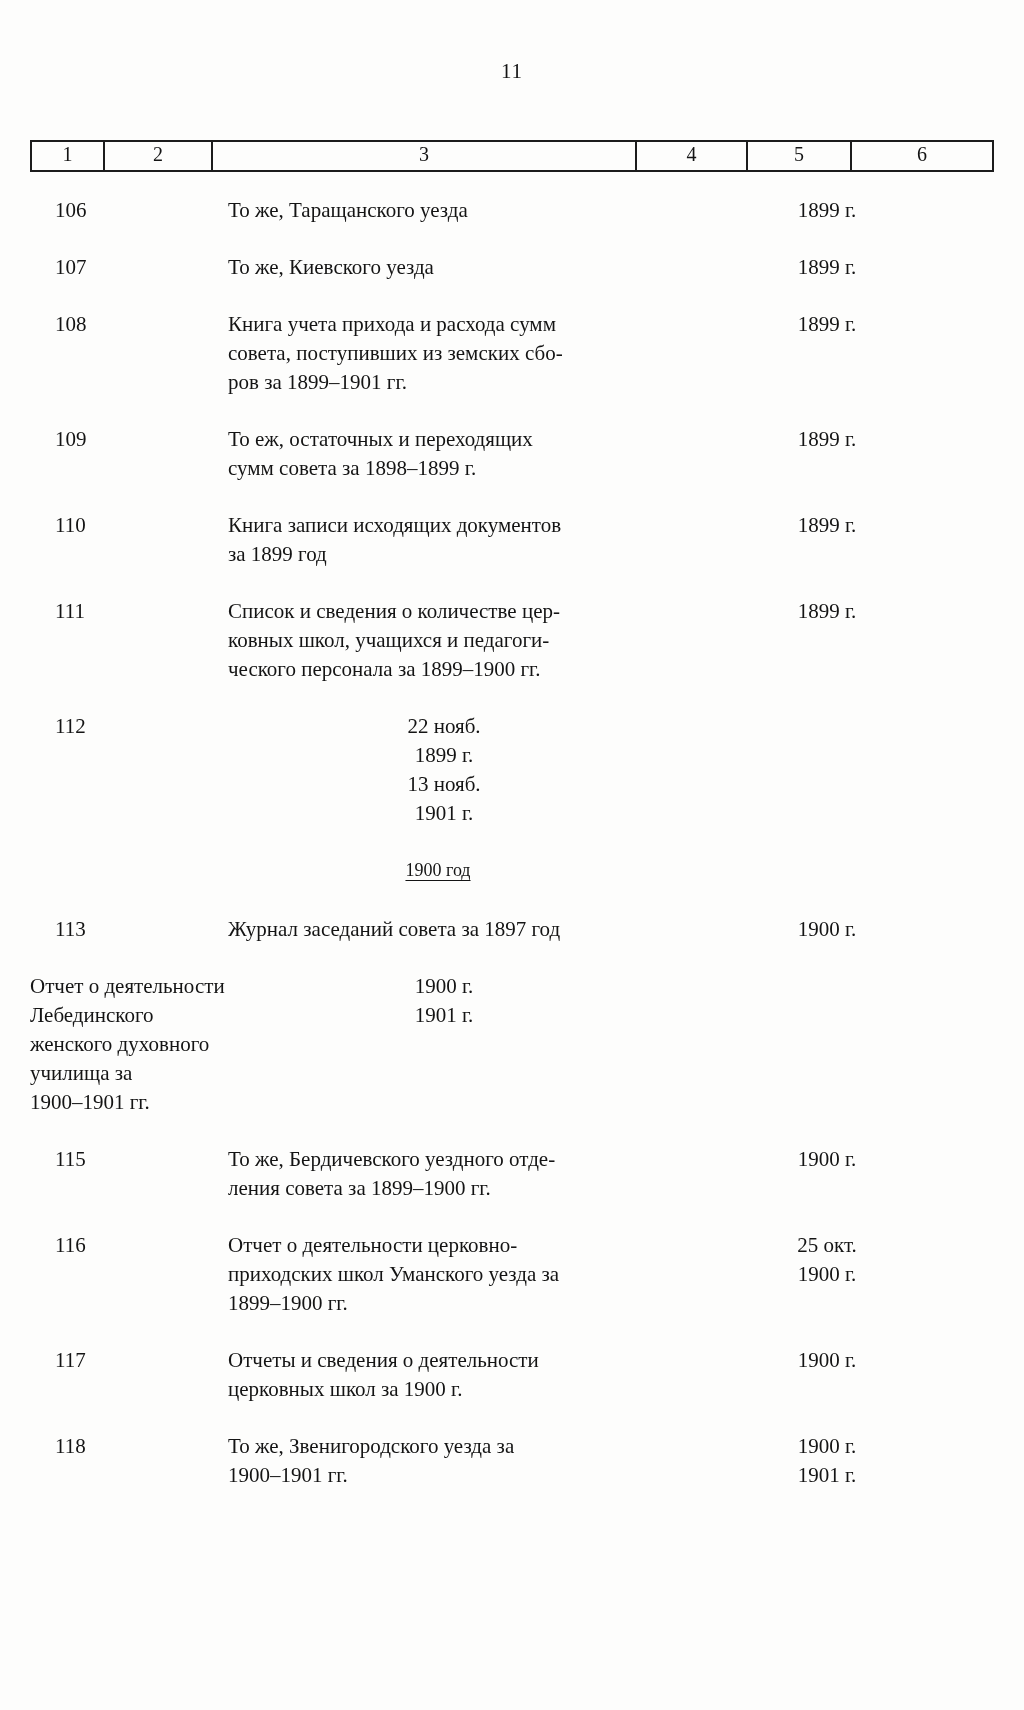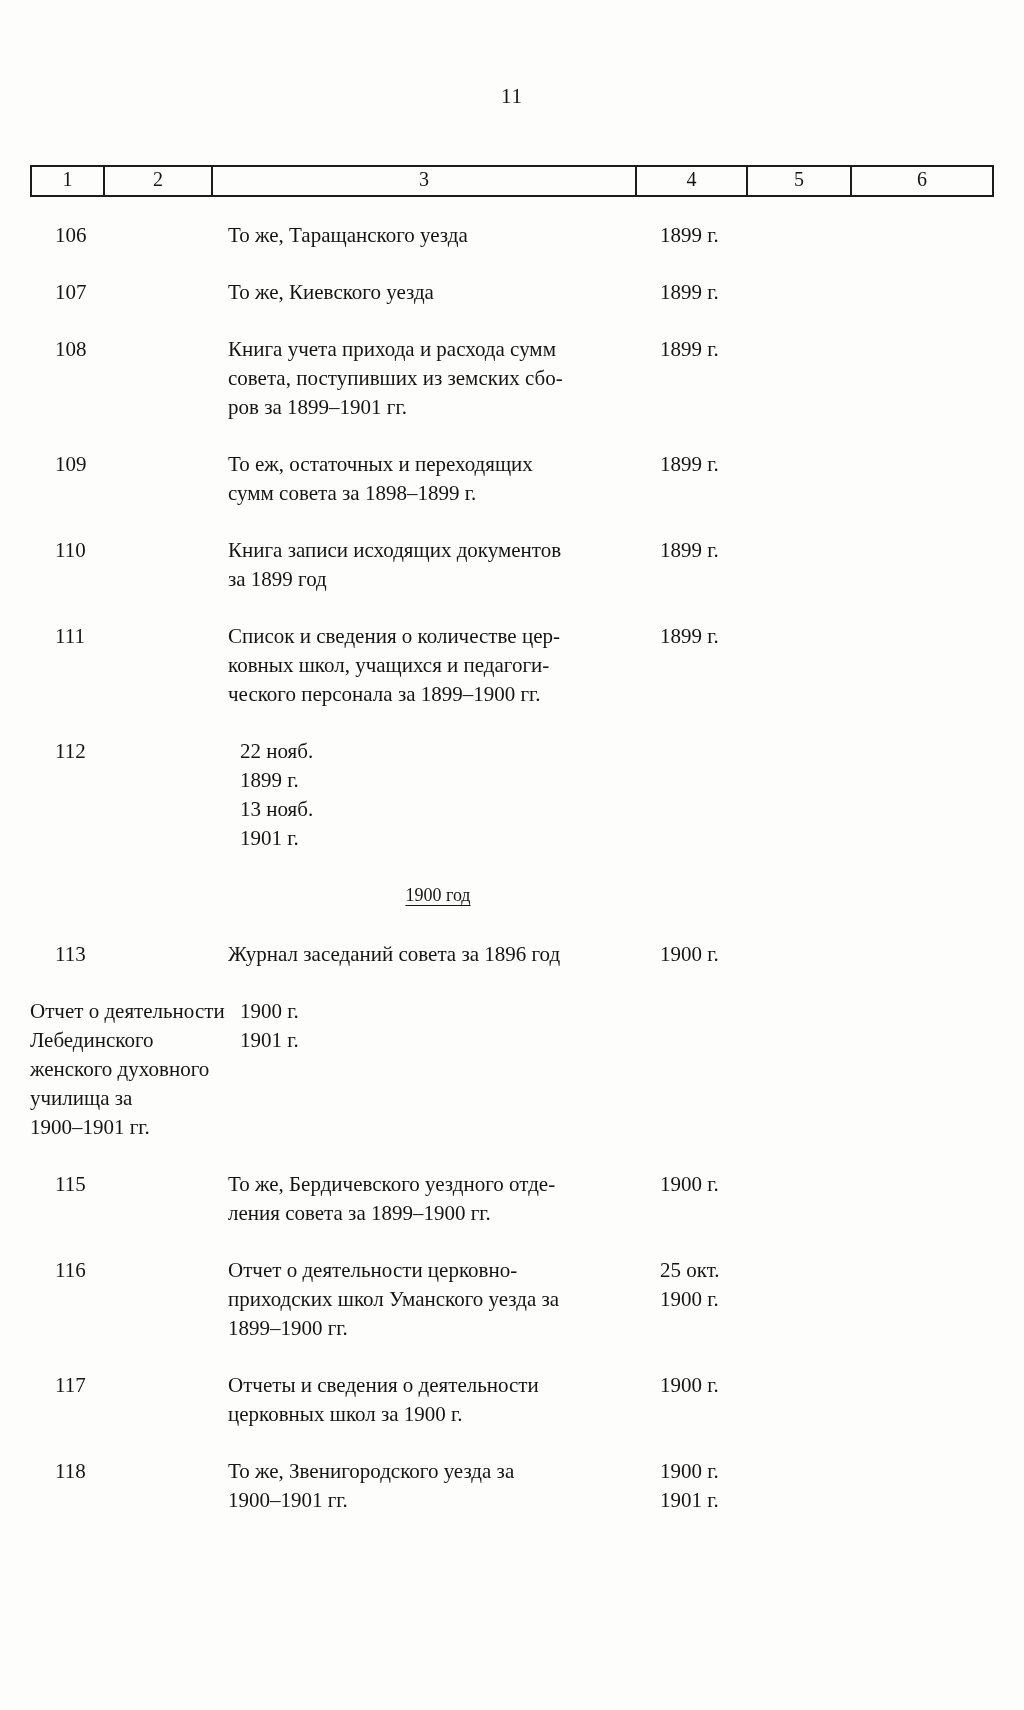--- a/index.html
+++ b/index.html
@@ -11,22 +11,22 @@
     width: 1024px;
     height: 1710px;
     font-family: "Liberation Serif", "DejaVu Serif", serif;
     color: #141414;
     background: #fdfdfc;
     overflow: hidden;
   }
   .page {
     position: relative;
     width: 964px;
-    margin: 0 auto;
-    padding-top: 84px;
+    margin: 12px auto;
+    padding-top: 47px;
   }
   .page-number {
     text-align: center;
     font-size: 21px;
     letter-spacing: 1px;
     margin-bottom: 56px;
   }
   
   .header-row {
     display: grid;
@@ -60,20 +60,21 @@
   }
   .cell-no {
     padding-left: 25px;
   }
   .cell-desc {
     white-space: pre-line;
   }
   .cell-dates {
     padding-left: 12px;
     white-space: pre-line;
+    text-align: center;
   }
   .section-heading-row {
     display: grid;
     grid-template-columns: 198px 420px auto;
     margin: 18px 0 30px 0;
     font-size: 18px;
     line-height: 29px;
   }
   .section-heading {
     grid-column: 2;
@@ -139,21 +140,21 @@
         <div class="cell-dates">22 нояб.
 1899 г.
 13 нояб.
 1901 г.</div>
       </div>
       <div class="section-heading-row">
         <div class="section-heading">1900 год</div>
       </div>
       <div class="row">
         <div class="cell-no">113</div>
-        <div class="cell-desc">Журнал заседаний совета за 1896 год</div>
+        <div class="cell-desc">Журнал заседаний совета за 1897 год</div>
         <div class="cell-dates">1900 г.</div>
       </div>
       <div class="row">
         <div class="cell-desc">Отчет о деятельности Лебединского
 женского духовного училища за
 1900–1901 гг.</div>
         <div class="cell-dates">1900 г.
 1901 г.</div>
       </div>
       <div class="row">

